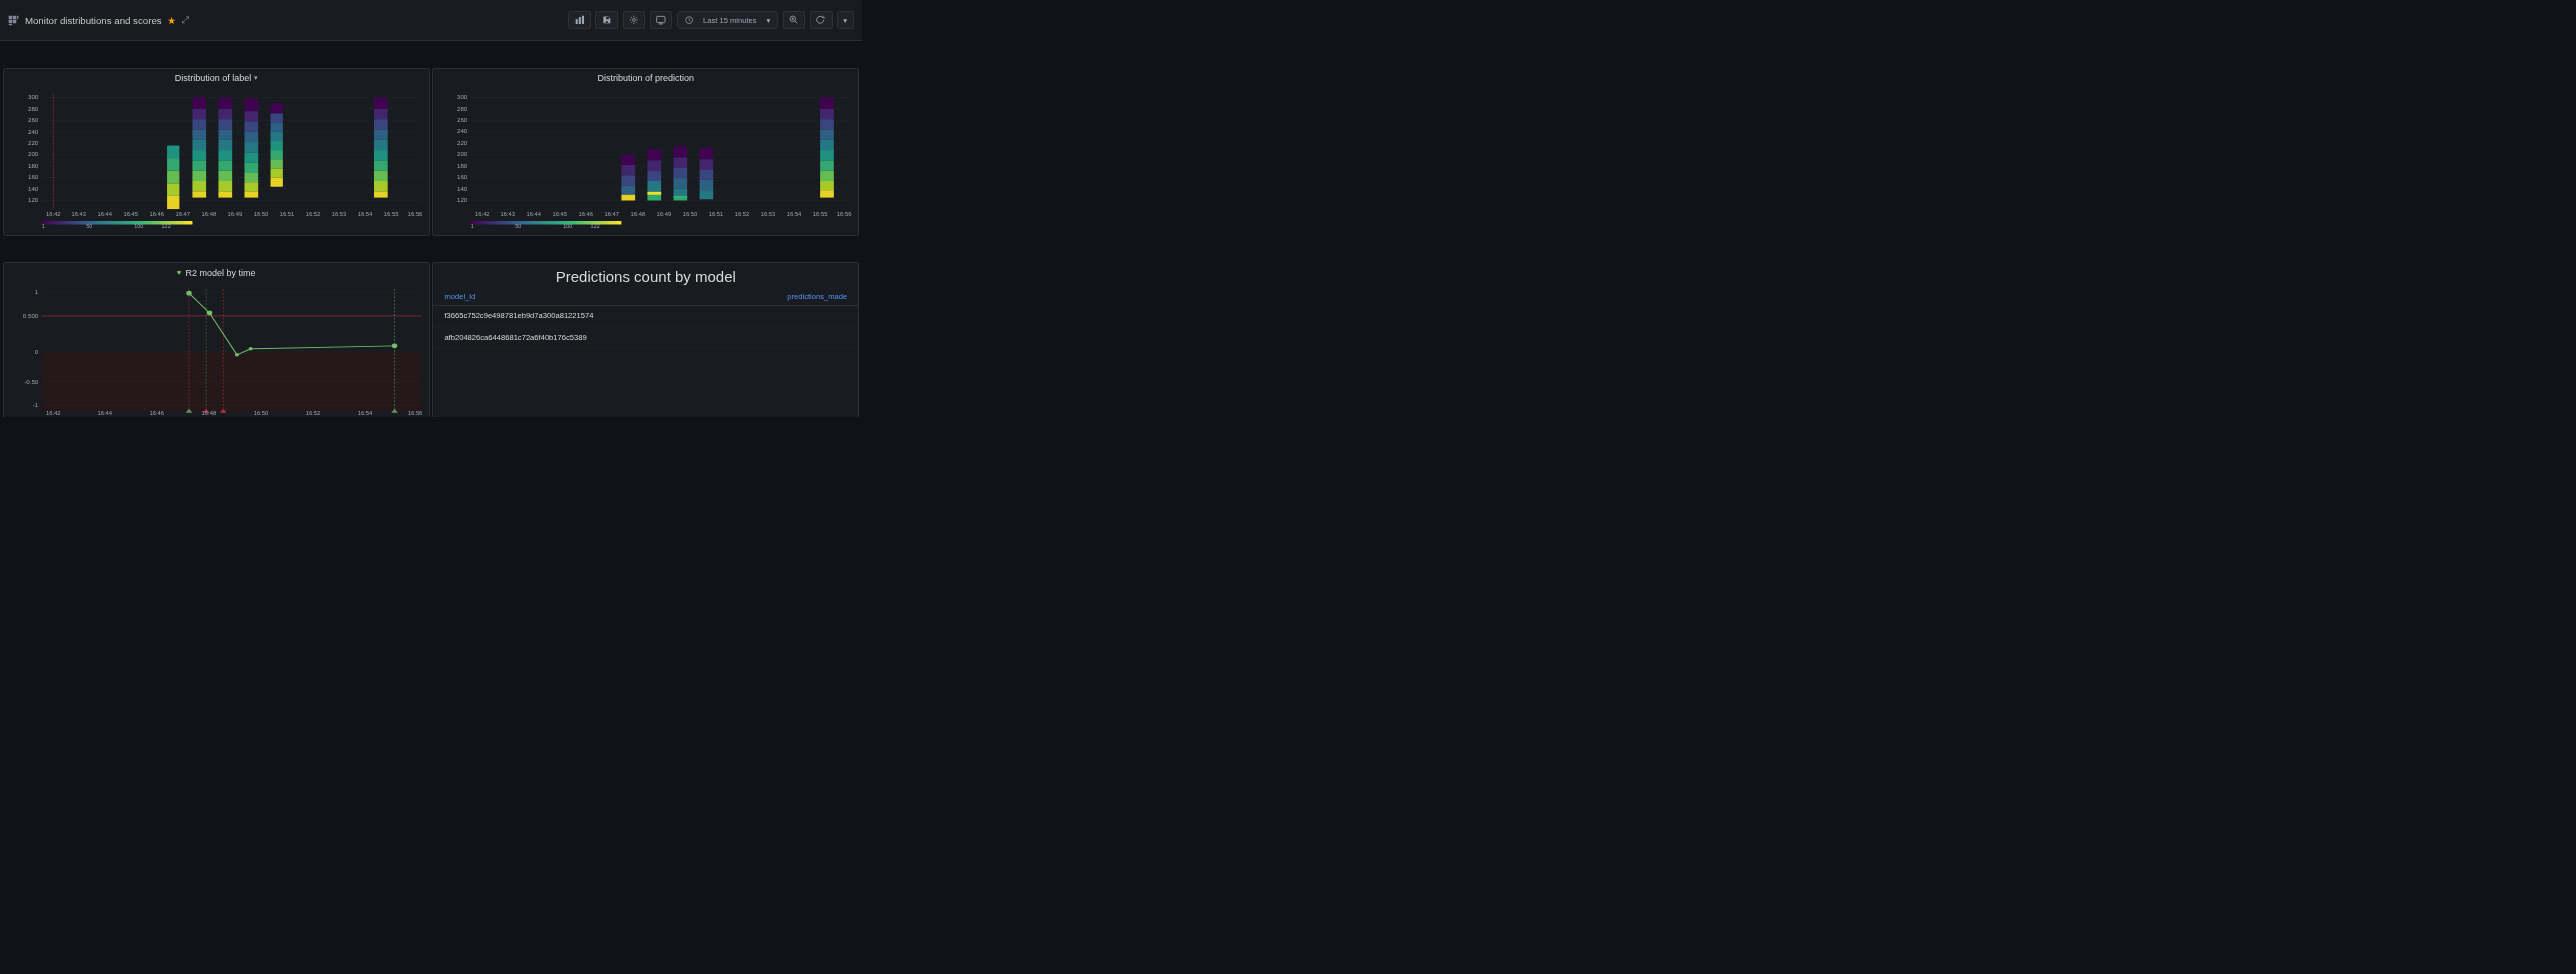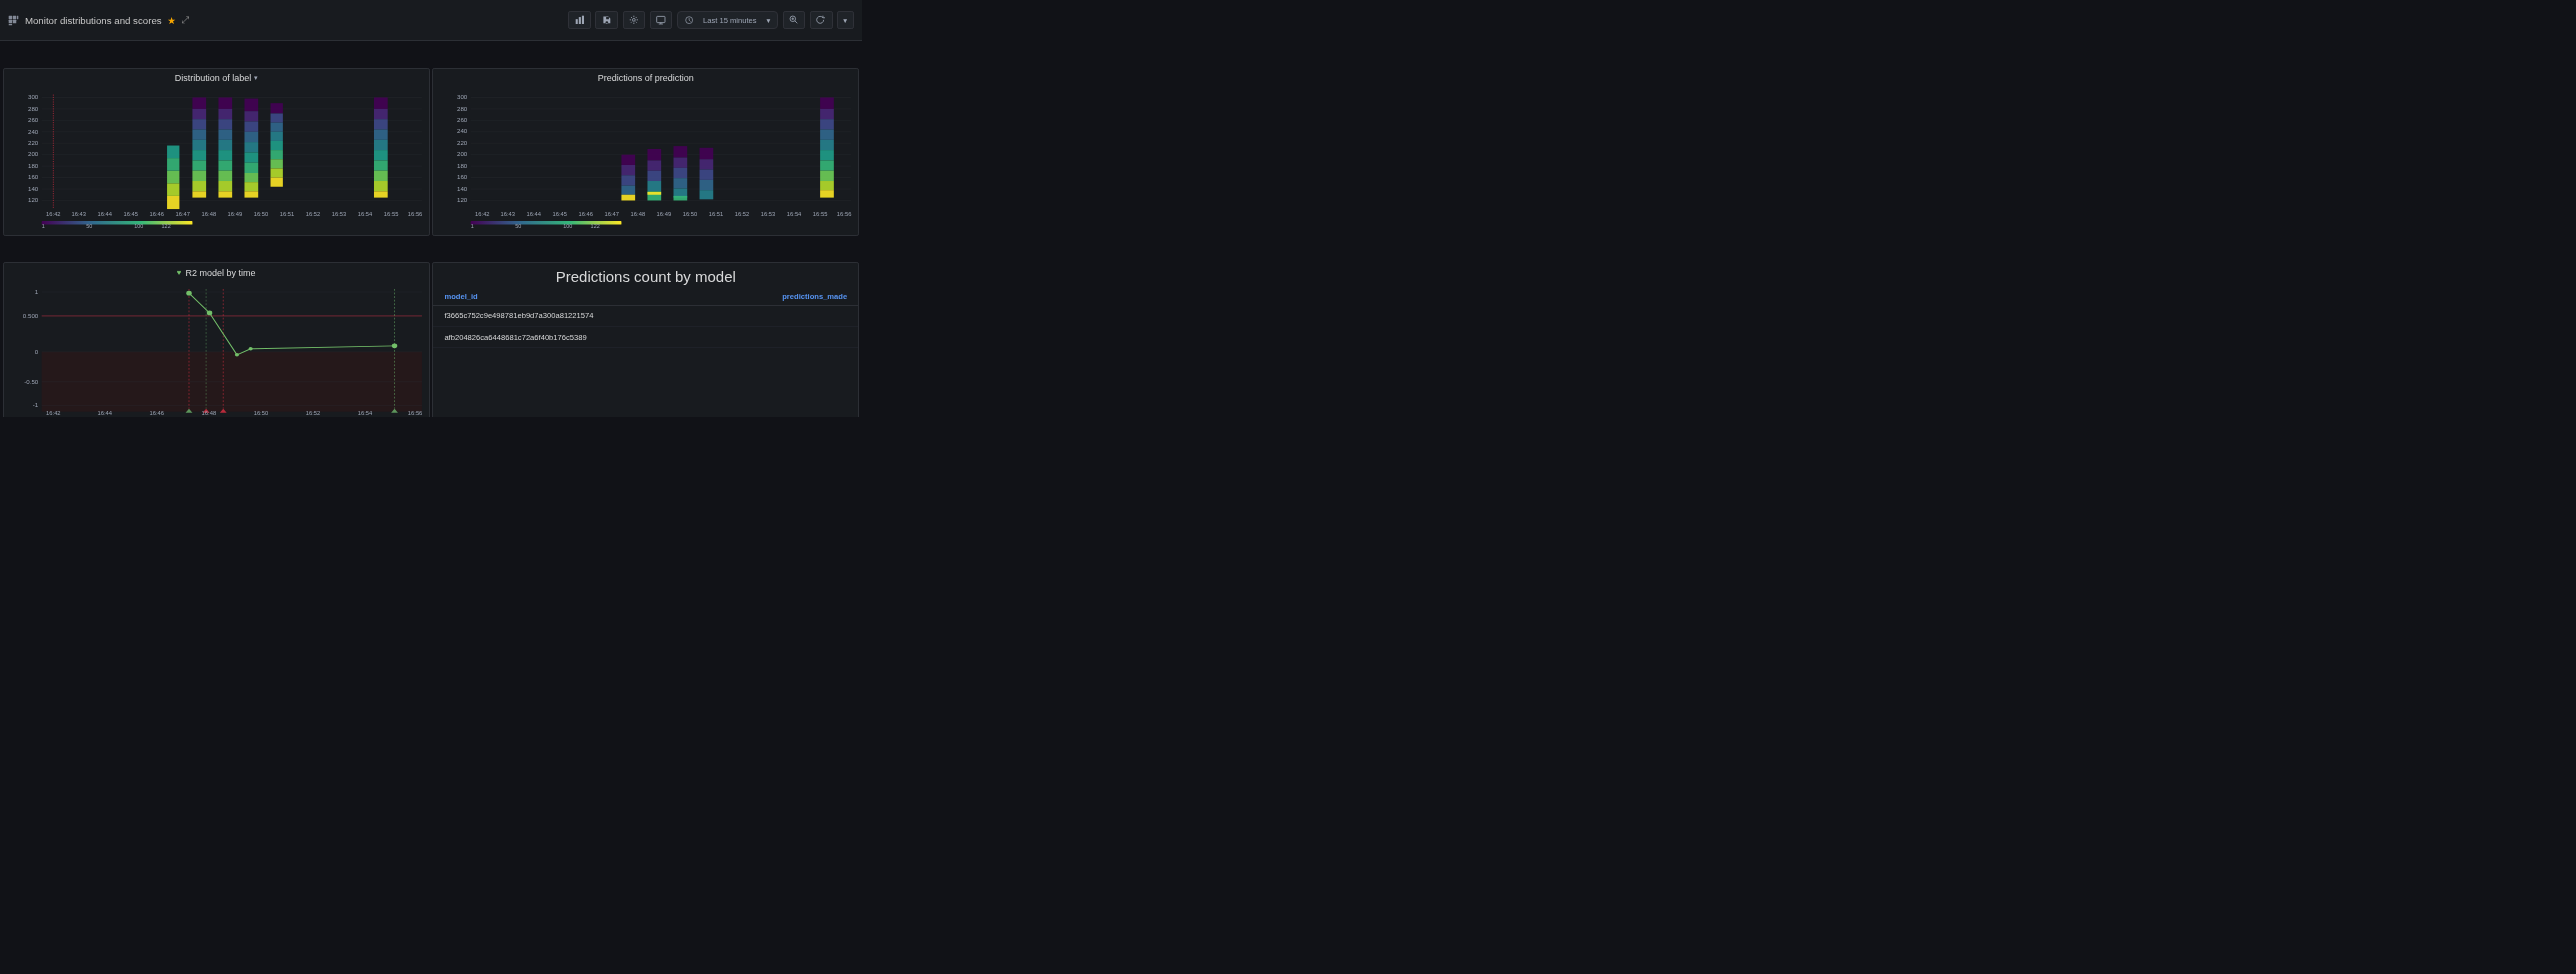--- a/index.html
+++ b/index.html
@@ -118,21 +118,20 @@
     
     .table-panel-header {
       display: flex;
       justify-content: space-between;
       padding: 4.2px 11px;
       border-bottom: 0.7px solid #2c2f35;
       font-size: 7.6px;
     }
     .table-col-header {
       color: #5794f2;
-      font-weight: bold;
     }
     .table-row {
       display: flex;
       justify-content: flex-start;
       padding: 5.6px 11px;
       border-bottom: 0.7px solid #1e2128;
       font-size: 7.6px;
       color: #d8d9da;
     }
 
@@ -357,21 +356,21 @@
         <text x="55" y="248" fill="#9da5b4" font-size="8">1</text>
         <text x="120" y="248" fill="#9da5b4" font-size="8">50</text>
         <text x="190" y="248" fill="#9da5b4" font-size="8">100</text>
         <text x="230" y="248" fill="#9da5b4" font-size="8">122</text>
       </svg>
     </div>
   </div>
 
   <div class="panel">
     <div class="panel-header">
-      <span class="panel-title">Predictions of prediction</span>
+      <span class="panel-title">Distribution of prediction</span>
     </div>
     <div class="panel-body">
       <svg class="chart-svg" viewBox="0 0 620 260" preserveAspectRatio="none" style="font-size:12px">
 
         <line x1="55" y1="20" x2="610" y2="20" class="grid-line"></line>
         <line x1="55" y1="40" x2="610" y2="40" class="grid-line"></line>
         <line x1="55" y1="60" x2="610" y2="60" class="grid-line"></line>
         <line x1="55" y1="80" x2="610" y2="80" class="grid-line"></line>
         <line x1="55" y1="100" x2="610" y2="100" class="grid-line"></line>
         <line x1="55" y1="120" x2="610" y2="120" class="grid-line"></line>

